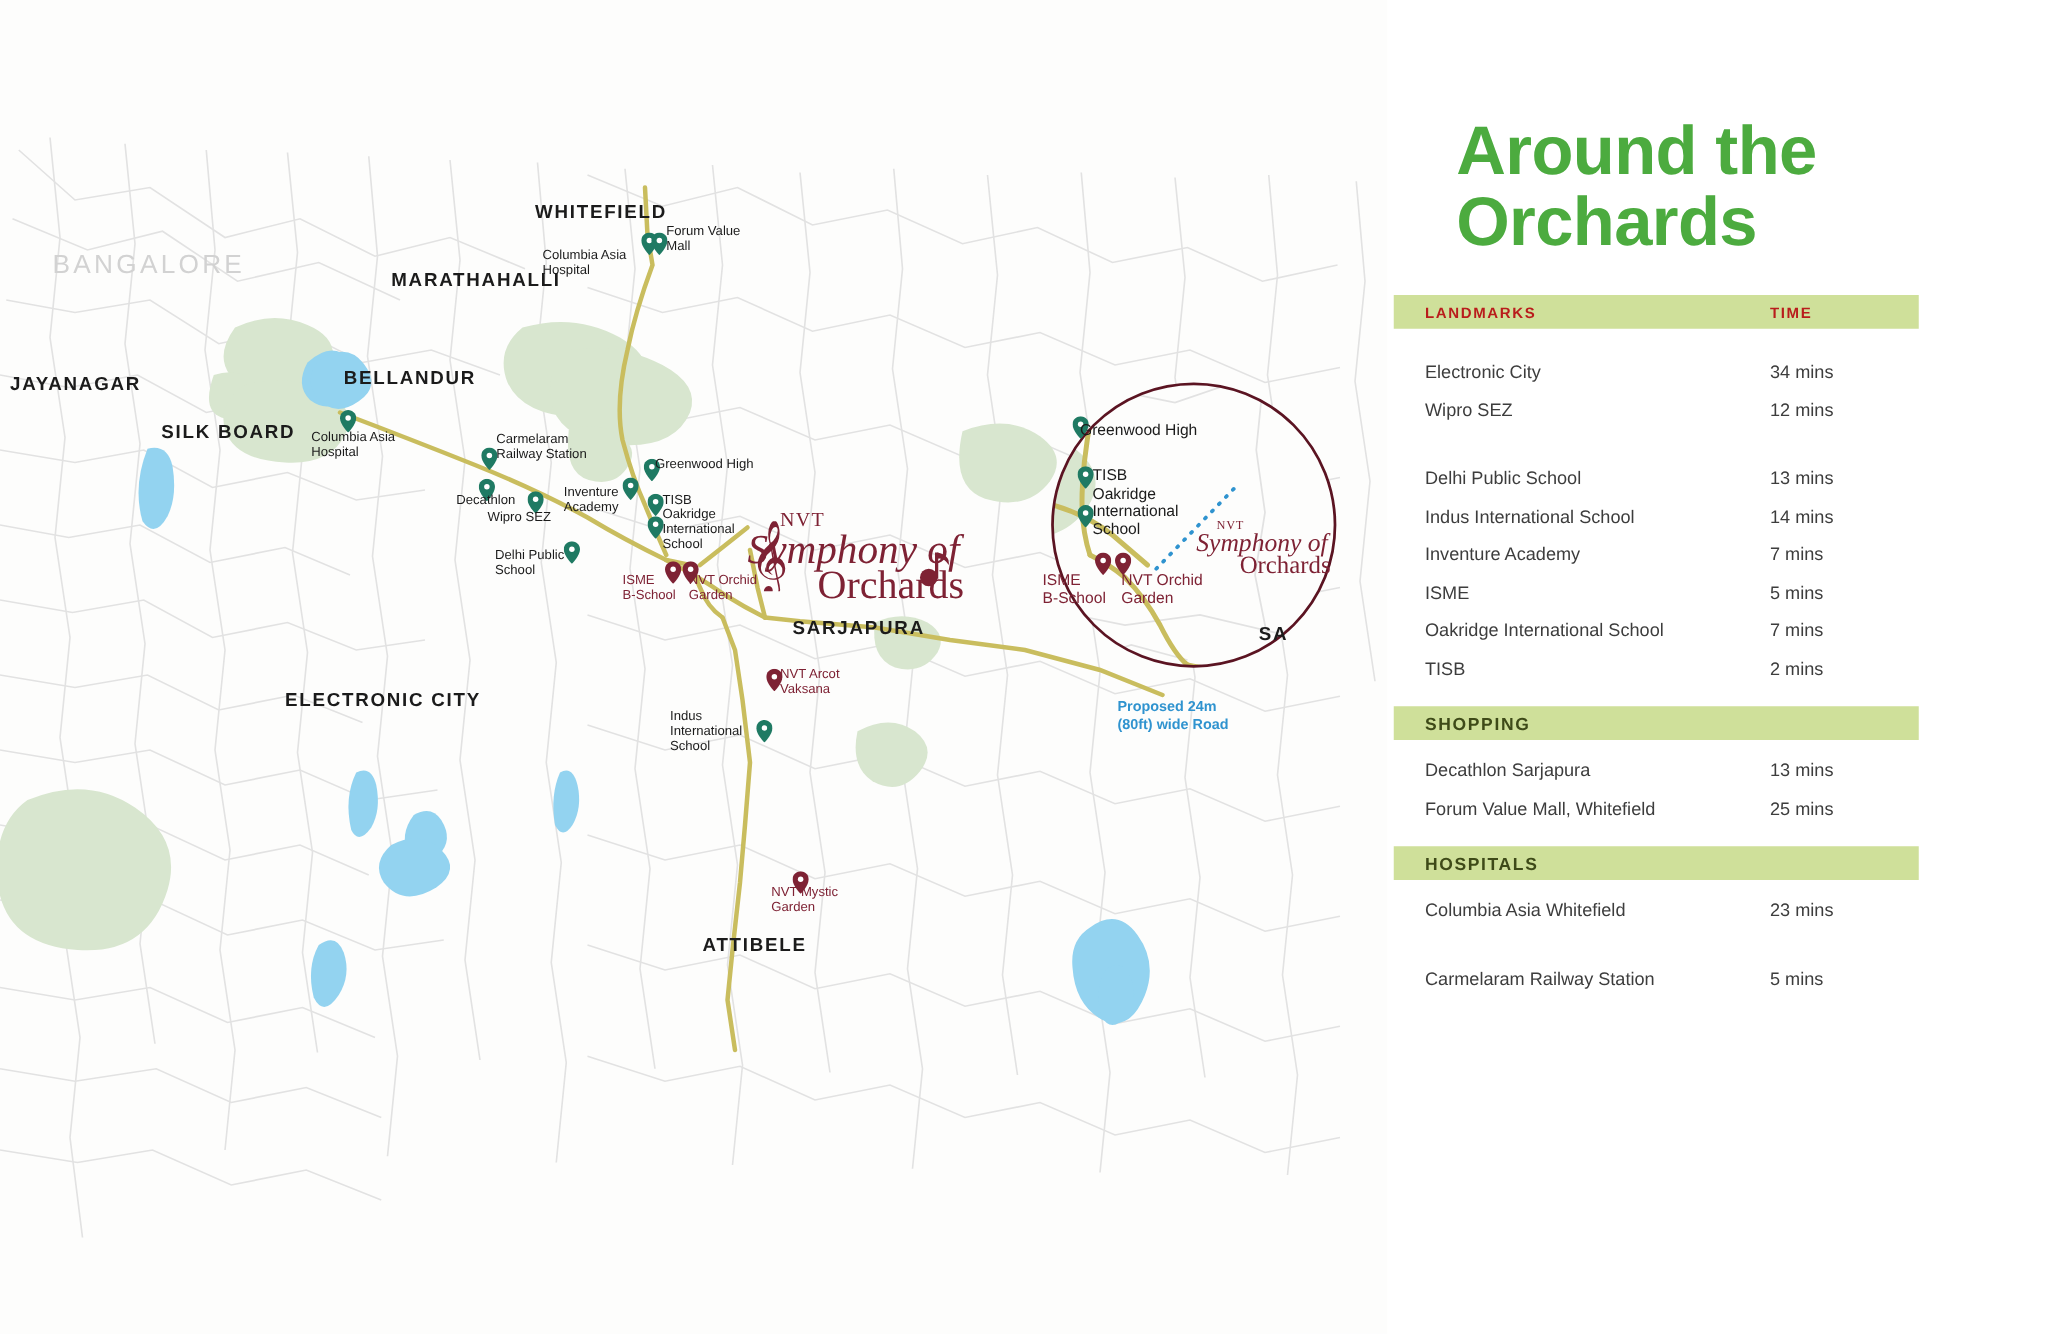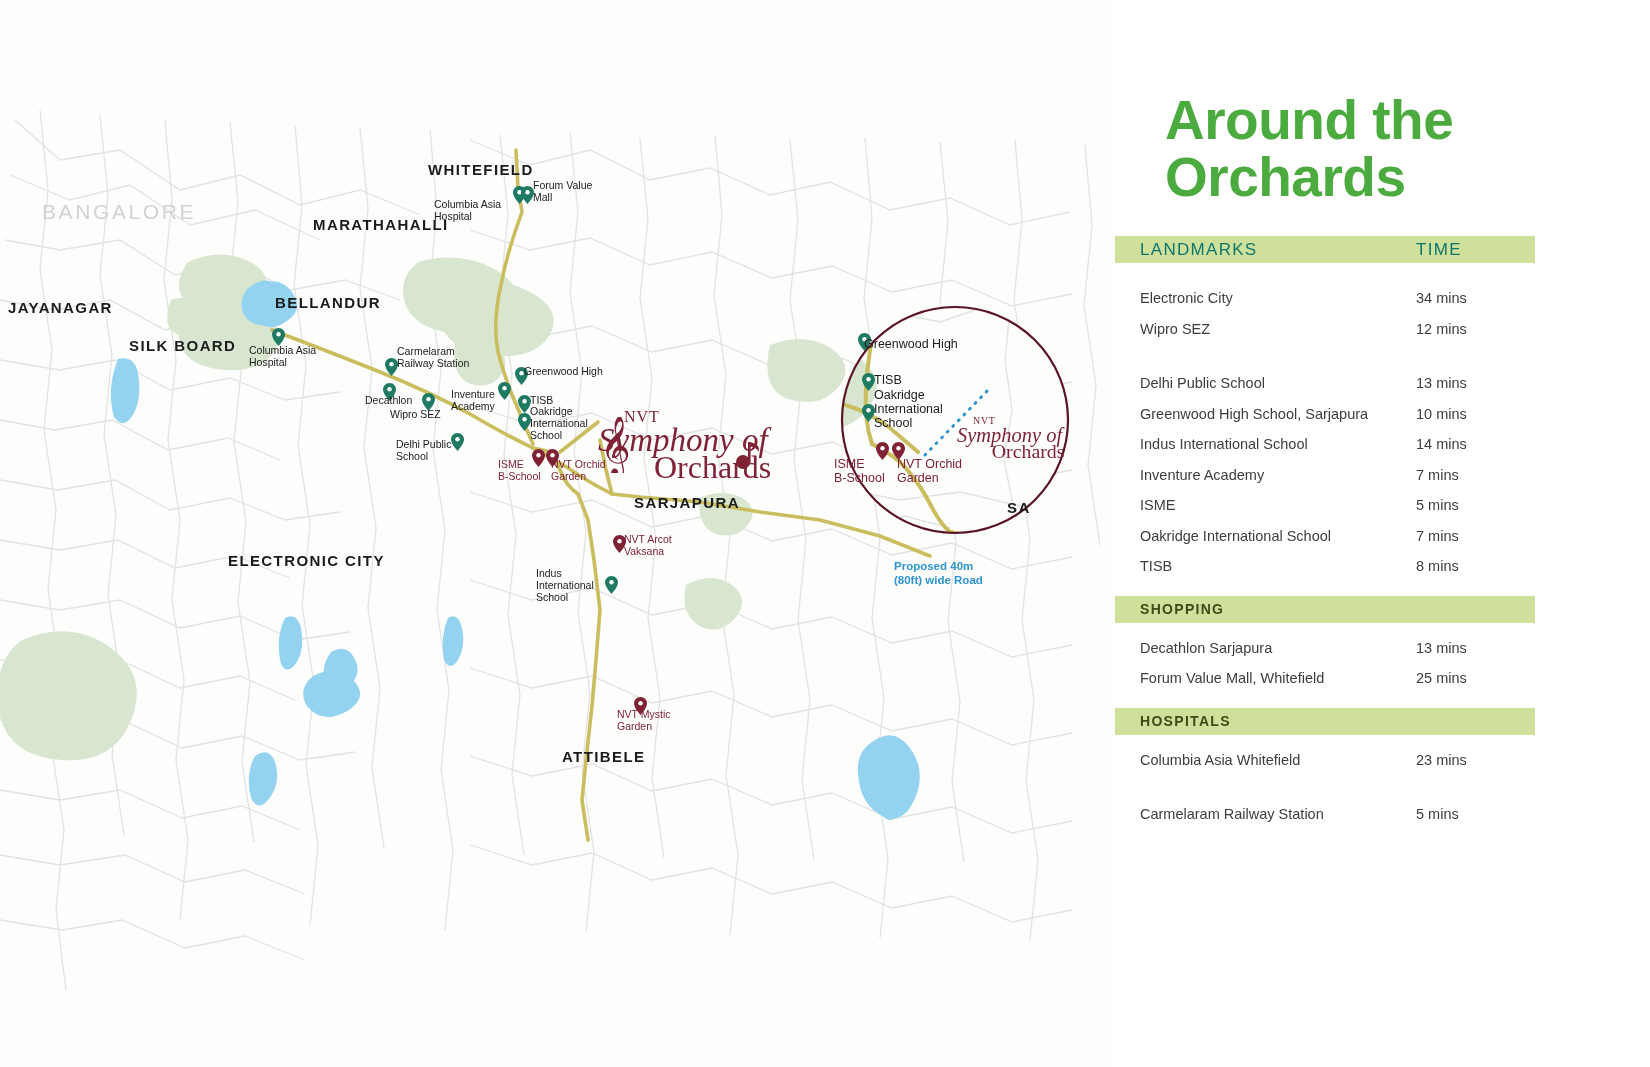--- a/index.html
+++ b/index.html
@@ -82,24 +82,24 @@
   }
   .table{position:absolute;left:5px;top:236px;width:420px;}
   .row{display:flex;align-items:center;box-sizing:border-box;}
   .hdr{
     background:#cfe09a;
     height:27px;
     padding:0 24px 0 25px;
   }
   .hdr .c1, .hdr .c2{
     font-family:"Liberation Sans", sans-serif;
-    font-weight:normal;
-    font-size:17px;
+    font-weight:bold;
+    font-size:12px;
     letter-spacing:1.3px;
-    color:#0f766e;
+    color:#b91c1c;
   }
   .sect{ background:#cfe09a; height:27px; padding:0 24px 0 25px; }
   .sect .c1{
     font-family:"Liberation Sans", sans-serif;
     font-weight:bold;
     font-size:14px;
     letter-spacing:1.3px;
     color:#3e4a18;
   }
   .item{ height:30.5px; padding:0 24px 0 25px; background:transparent; }
@@ -372,21 +372,21 @@
         <div class="poi-label maroon big" style="left: 834px; top: 457px;">ISME
 B-School</div>
         <div class="pin" style="left: 892px; top: 442px;"><svg width="13" height="18" viewBox="0 0 13 18">
             <path d="M6.5 0 C2.9 0 0 2.9 0 6.5 C0 11.2 6.5 18 6.5 18 C6.5 18 13 11.2 13 6.5 C13 2.9 10.1 0 6.5 0 Z" fill="#7e2234"></path>
             <circle cx="6.5" cy="6.3" r="2.2" fill="#ffffff"></circle>
           </svg></div>
         <div class="poi-label maroon big" style="left: 897px; top: 457px;">NVT Orchid
 Garden</div>
       </div>
 
-    <div class="road-note" style="left:894px;top:559px;">Proposed 40m
+    <div class="road-note" style="left:894px;top:559px;">Proposed 24m
 (80ft) wide Road</div>
 
     <div class="logo" style="left:598px;top:408px;">
       <span class="nvt" style="font-size:16px;margin-left:26px;">NVT</span>
       <span class="sym" style="font-size:33px;margin-top:-4px;">Symphony of</span>
       <span class="orch" style="font-size:32px;margin-top:-10px;margin-left:56px;">Orchards</span>
     </div>
 
     <svg style="position:absolute;left:600px;top:417px;" width="30" height="56">
       <text x="0" y="46" font-size="52" fill="#7e2234" font-family="Liberation Serif, serif">𝄞</text>
@@ -424,42 +424,38 @@
           <div class="c1">Wipro SEZ</div>
           <div class="c2">12 mins</div>
         </div>
         <div class="gap"></div>
         <div class="gap-s"></div>
         <div class="row item">
           <div class="c1">Delhi Public School</div>
           <div class="c2">13 mins</div>
         </div>
         <div class="row item">
-          <div class="c1">Greenwood High School, Sarjapura</div>
-          <div class="c2">10 mins</div>
-        </div>
-        <div class="row item">
           <div class="c1">Indus International School</div>
           <div class="c2">14 mins</div>
         </div>
         <div class="row item">
           <div class="c1">Inventure Academy</div>
           <div class="c2">7 mins</div>
         </div>
         <div class="row item">
           <div class="c1">ISME</div>
           <div class="c2">5 mins</div>
         </div>
         <div class="row item">
           <div class="c1">Oakridge International School</div>
           <div class="c2">7 mins</div>
         </div>
         <div class="row item">
           <div class="c1">TISB</div>
-          <div class="c2">8 mins</div>
+          <div class="c2">2 mins</div>
         </div>
         <div class="gap"></div>
         <div class="row sect">
           <div class="c1">SHOPPING</div>
           <div class="c2"></div>
         </div>
         <div class="gap-s"></div>
         <div class="row item">
           <div class="c1">Decathlon Sarjapura</div>
           <div class="c2">13 mins</div>

